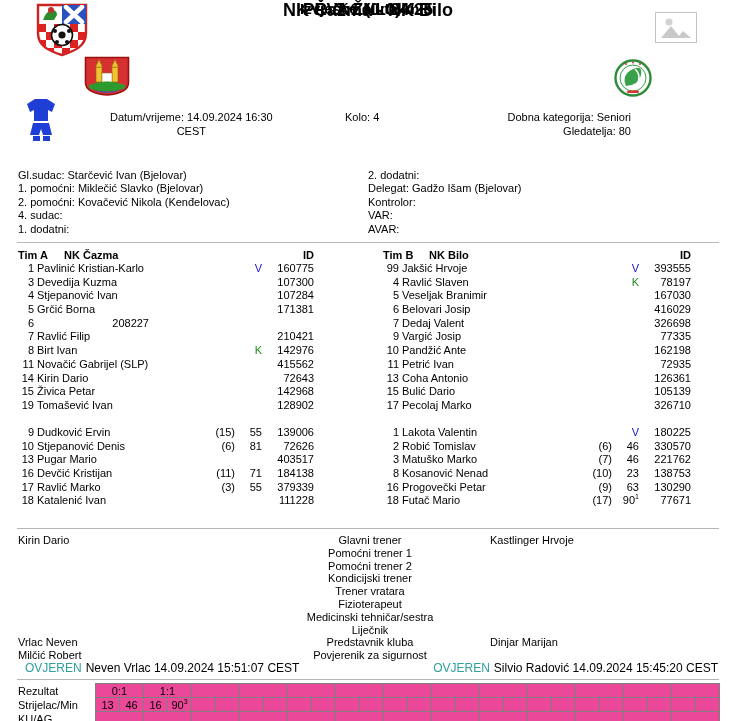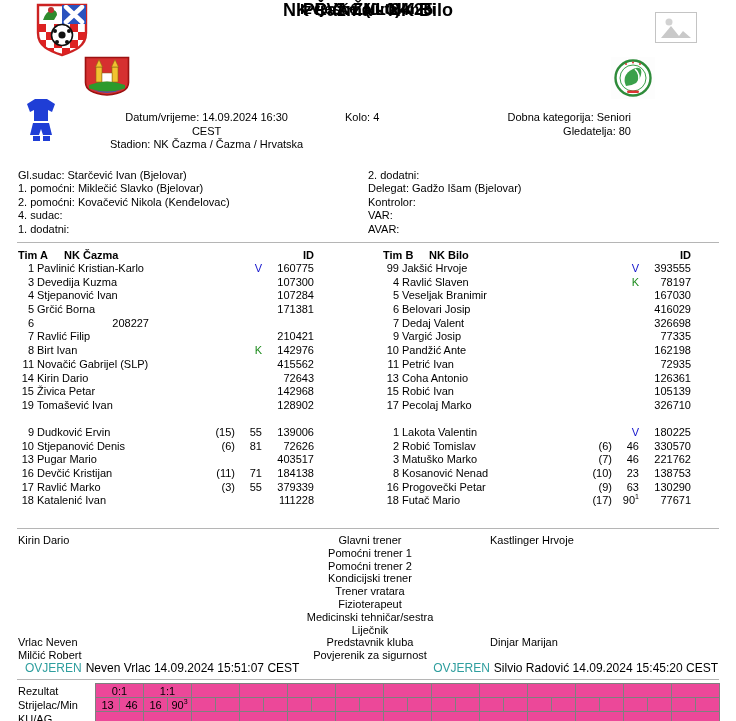--- a/index.html
+++ b/index.html
@@ -149,21 +149,20 @@
   </div>
 
   <div class="abs title-line t1">Izvješće o utakmici</div>
   <div class="abs title-line t2">PRVA ŽNL 24/25</div>
   <div class="abs title-line t3">NK Čazma - NK Bilo</div>
   <div class="abs title-line t4">1:1 (0:0)</div>
 
   <div class="abs info-text" style="left:110px; top:111px;text-align:center;">
     <div>Datum/vrijeme: 14.09.2024 16:30</div>
     <div>CEST</div>
-    <div>Stadion: NK Čazma / Čazma / Hrvatska</div>
   </div>
   <div class="abs info-text" style="left:345px; top:111px;">Kolo: 4</div>
   <div class="abs info-text info-right" style="right:105px; top:111px;">
     <div>Dobna kategorija: Seniori</div>
     <div>Gledatelja: 80</div>
   </div>
 
   <div class="abs officials" style="left:18px; top:169px; width:330px;">
       <div class="off-line">Gl.sudac: Starčević Ivan (Bjelovar)</div>
       <div class="off-line">1. pomoćni: Miklečić Slavko (Bjelovar)</div>
@@ -373,21 +372,21 @@
       </div>
       <div class="prow">
         <span class="c-num">13</span>
         <span class="c-name">Coha Antonio</span>
         <span class="c-sub"></span>
         <span class="c-mb"></span>
         <span class="c-id">126361</span>
       </div>
       <div class="prow">
         <span class="c-num">15</span>
-        <span class="c-name">Robić Ivan</span>
+        <span class="c-name">Bulić Dario</span>
         <span class="c-sub"></span>
         <span class="c-mb"></span>
         <span class="c-id">105139</span>
       </div>
       <div class="prow">
         <span class="c-num">17</span>
         <span class="c-name">Pecolaj Marko</span>
         <span class="c-sub"></span>
         <span class="c-mb"></span>
         <span class="c-id">326710</span>

